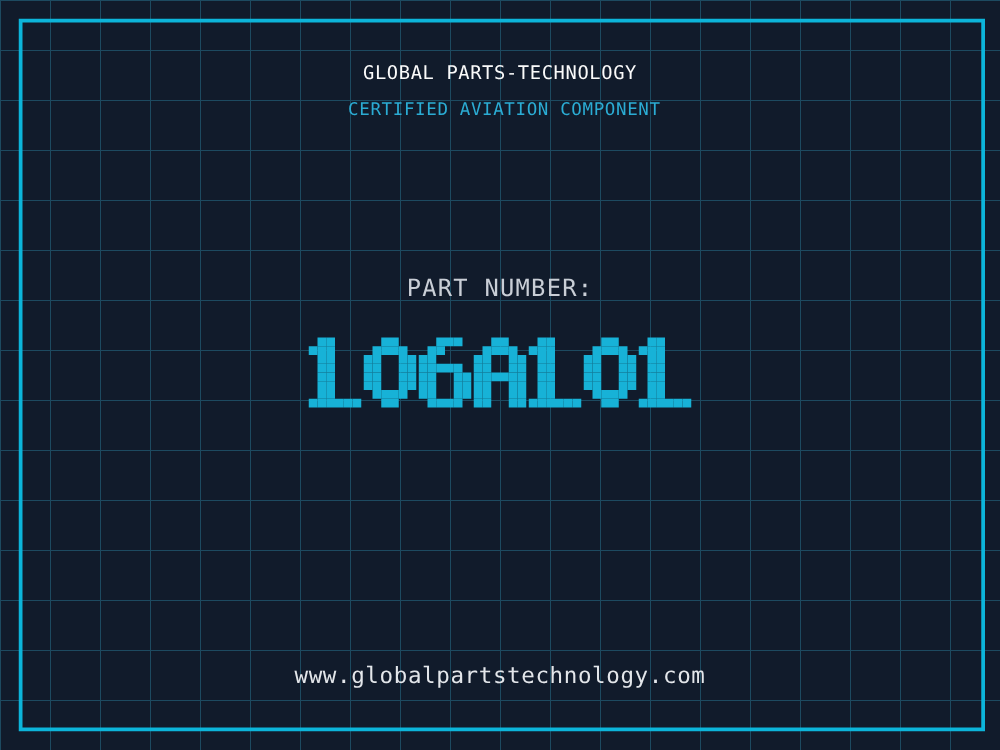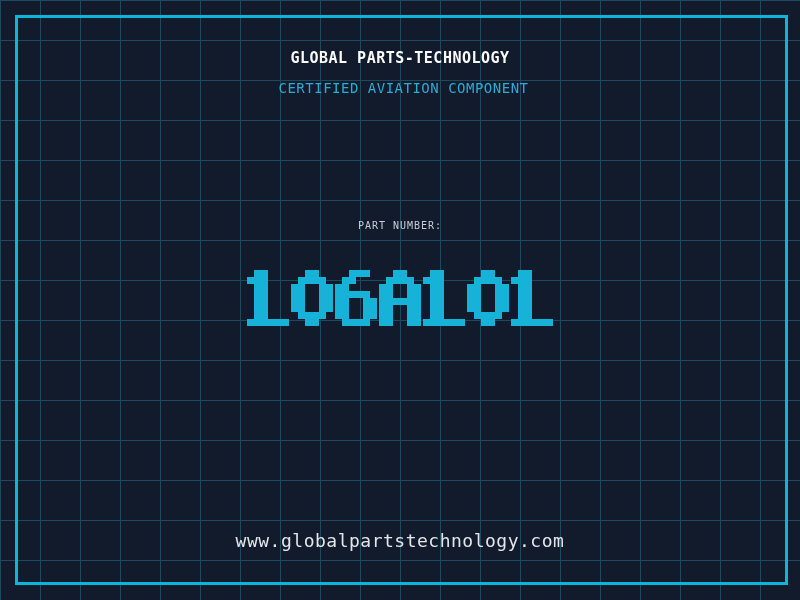--- a/index.html
+++ b/index.html
@@ -31,34 +31,34 @@
   }
   .center-text {
     position: absolute;
     left: 0; right: 0;
     text-align: center;
     white-space: pre;
   }
   .title {
     top: 49px;
     font-size: 15px;
-    font-weight: bold;
+    font-weight: normal;
     letter-spacing: 0.5px;
     color: var(--color-title_text);
   }
   .subtitle {
     top: 80px;
     font-size: 14px;
     letter-spacing: 0.5px;
     color: var(--color-subtitle_text);
     margin-left: 7px;
   }
   .part-label {
     top: 220px;
-    font-size: 10px;
+    font-size: 19px;
     letter-spacing: 1px;
     color: var(--color-label_text);
   }
   .part-number {
     position: absolute;
     top: 270px;
     left: 0; right: 0;
     display: flex;
     justify-content: center;
     gap: 2px;

